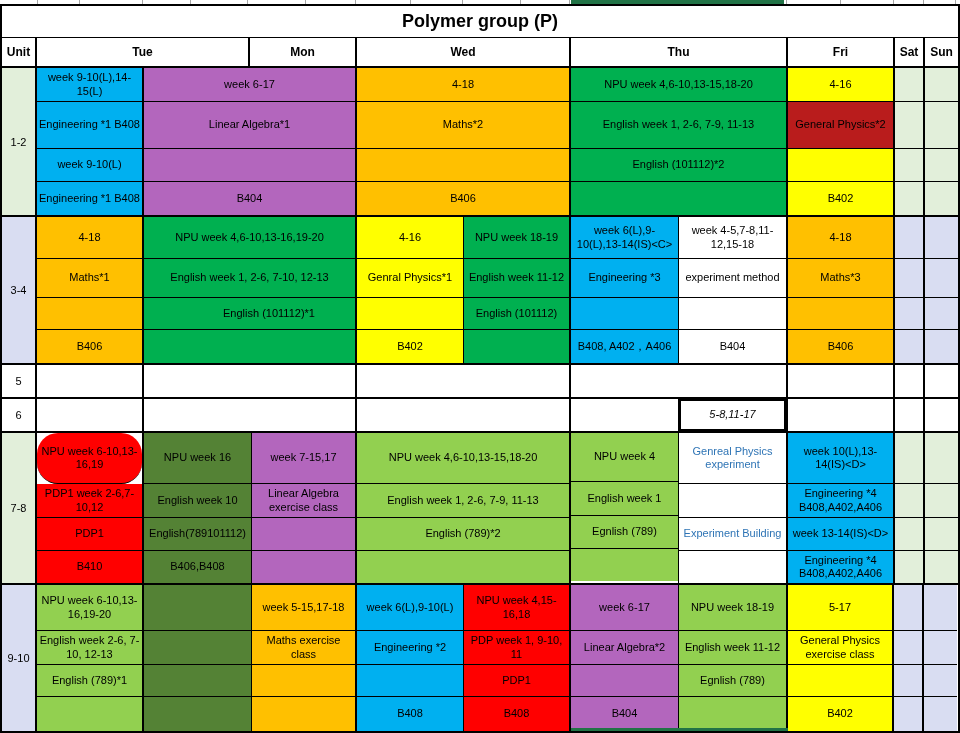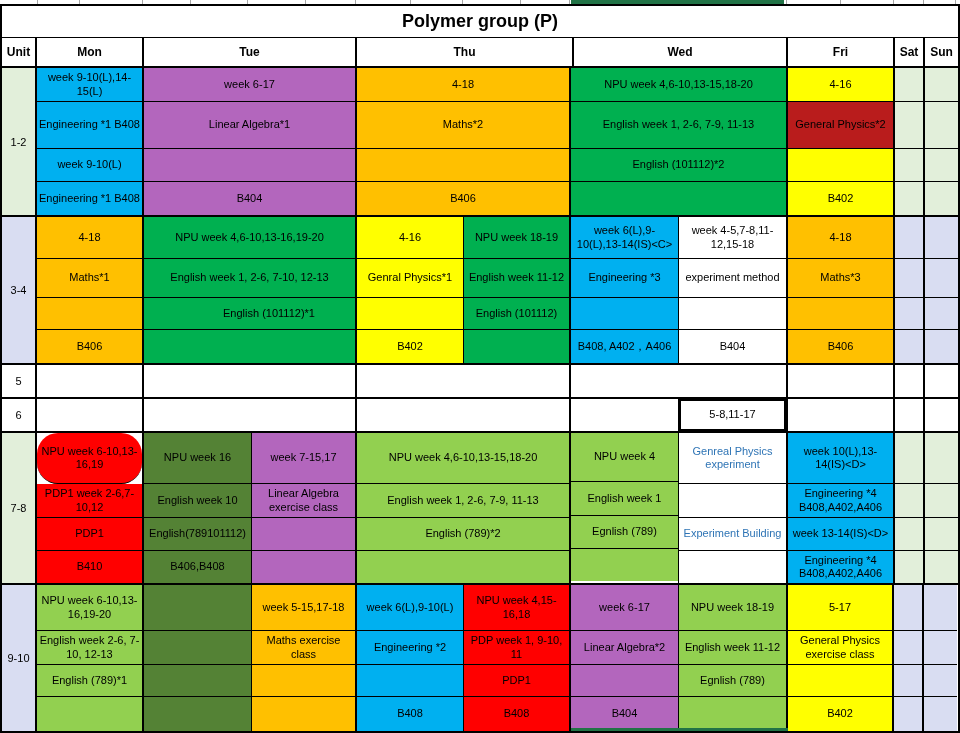--- a/index.html
+++ b/index.html
@@ -48,24 +48,24 @@
       <div class="tick" style="left: 923px;"></div>
       <div class="tick" style="left: 955px;"></div>
       <div class="selbar" style="left: 571px; top: 0px; width: 213px; height: 4px;"></div>
     </div>
   <div class="table">
     <div class="title-row">
       <span>Polymer group (P)</span>
     </div>
     <div class="header-row" id="header">
         <div class="hcell" style="width: 35px;">Unit</div>
+        <div class="hcell" style="width: 213px;">Tue</div>
         <div class="hcell" style="width: 107px;">Mon</div>
-        <div class="hcell" style="width: 213px;">Tue</div>
+        <div class="hcell" style="width: 214px;">Wed</div>
         <div class="hcell" style="width: 217px;">Thu</div>
-        <div class="hcell" style="width: 214px;">Wed</div>
         <div class="hcell" style="width: 107px;">Fri</div>
         <div class="hcell" style="width: 30px;">Sat</div>
         <div class="hcell" style="width: 33px;">Sun</div>
       </div>
     <div id="grid">
         <div class="rowgroup" style="height: 147px;">
           <div class="unitcell" style="width: 35px; height: 147px; background: rgb(226, 239, 218);">1-2</div>
           <div class="block">
             <div class="part edge" style="width: 107px;">
               <div class="cell" style="height: 34px; background: rgb(0, 176, 240);">week 9-10(L),14-15(L)</div>
@@ -247,21 +247,21 @@
           <div class="block">
             <div class="part edge" style="width: 214px;">
               <div class="cell" style="height: 32px; background: rgb(255, 255, 255);"></div>
             </div>
           </div>
           <div class="block">
             <div class="part inner" style="width: 108px;">
               <div class="cell" style="height: 32px; background: rgb(255, 255, 255);"></div>
             </div>
             <div class="part edge" style="width: 109px;">
-              <div class="cell thick" style="height: 32px; background: rgb(255, 255, 255);">5-8,11-17</div>
+              <div class="cell thick" style="height: 32px; background: rgb(255, 255, 255); font-style: italic;">5-8,11-17</div>
             </div>
           </div>
           <div class="block">
             <div class="part edge" style="width: 107px;">
               <div class="cell" style="height: 32px; background: rgb(255, 255, 255);"></div>
             </div>
           </div>
           <div class="block">
             <div class="part edge" style="width: 30px;">
               <div class="cell" style="height: 32px; background: rgb(255, 255, 255);"></div>

